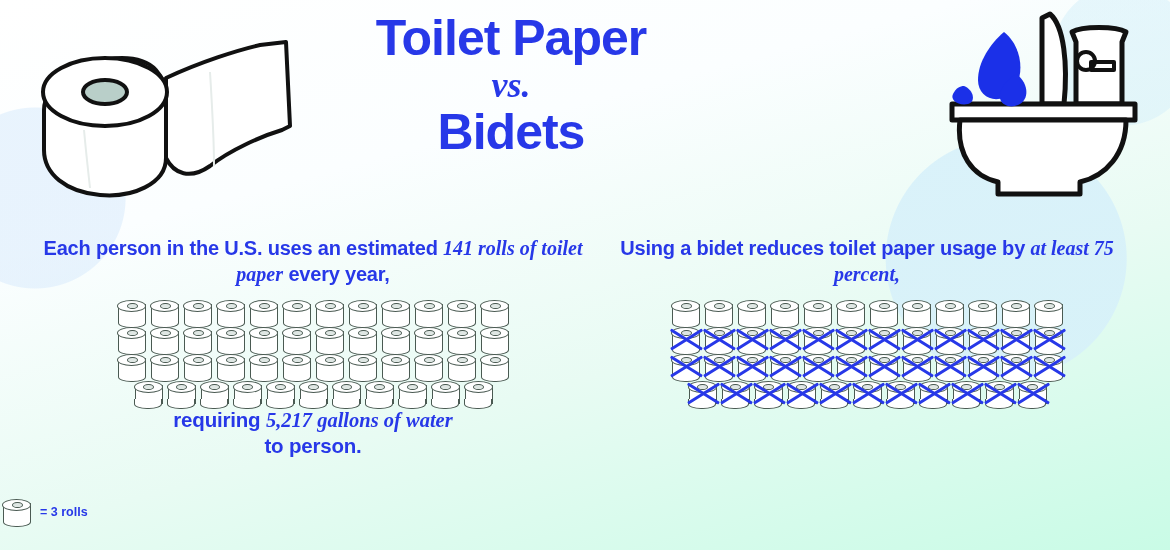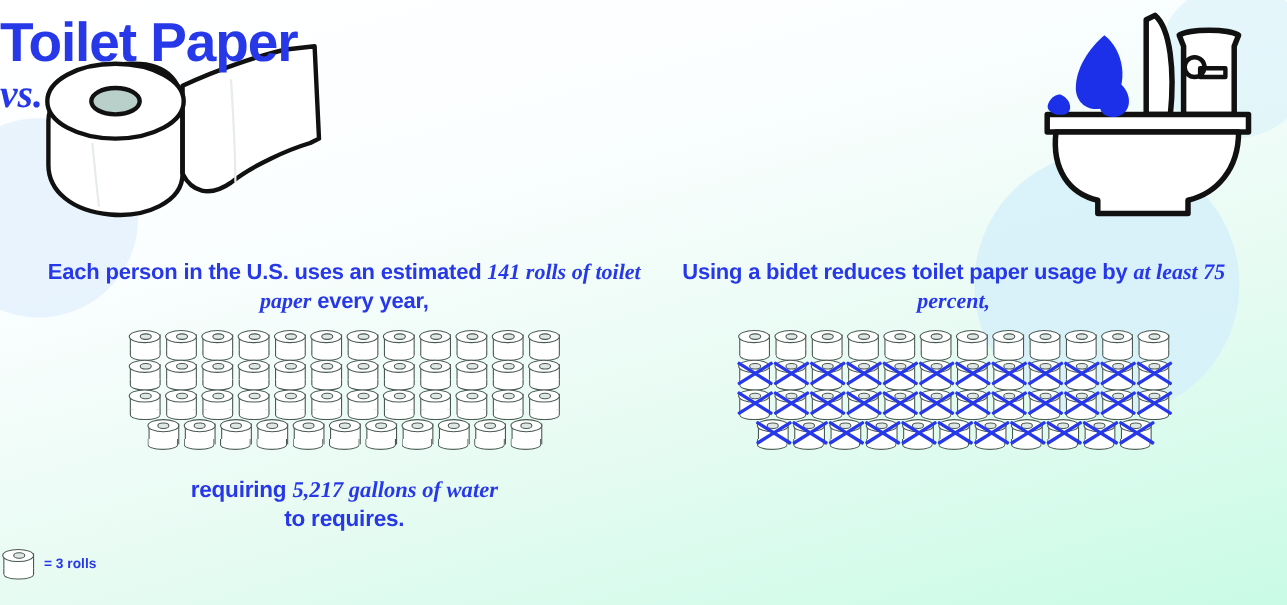--- a/index.html
+++ b/index.html
@@ -11,21 +11,21 @@
   #infographic{
     position:relative;width:1170px;height:550px;overflow:hidden;
     background:
       radial-gradient(circle at 86% 47%, rgba(214,240,250,.85) 0 120px, rgba(214,240,250,0) 121px),
       radial-gradient(circle at 96% 10%, rgba(214,240,250,.55) 0 70px, rgba(214,240,250,0) 71px),
       radial-gradient(circle at 3% 36%, rgba(219,236,252,.6) 0 90px, rgba(219,236,252,0) 91px),
       linear-gradient(165deg,#ffffff 0%,#fbfeff 30%,#e8fbf3 62%,#c9fbe6 100%);
   }
 
   
-  .title-block{position:absolute;left:0;top:14px;width:1022px;text-align:left;}
+  .title-block{position:absolute;left:0;top:14px;width:1022px;text-align:center;}
   .title-main{
     font-size:50px;font-weight:bold;letter-spacing:-1px;line-height:.98;
     color:#2738e8;
   }
   .title-vs{
     font-family:"Liberation Serif",serif;font-style:italic;font-weight:bold;
     font-size:36px;color:#2738e8;line-height:1.25;
   }
 
   
@@ -118,20 +118,21 @@
         <path d="M74 28 C92 42 96 72 82 88 C68 102 48 94 48 76 C48 58 60 40 74 28 Z"></path>
         <path d="M86 70 C98 78 100 94 90 100 C80 106 68 100 70 90 C72 80 80 74 86 70 Z"></path>
         <path d="M34 82 C44 86 46 98 38 100 C28 102 20 96 23 90 C26 84 30 82 34 82 Z"></path>
       </g>
     </svg>
   </div>
 
   <div class="title-block">
     <div class="title-main">Toilet Paper</div>
     <div class="title-vs">vs.</div>
+    <div class="title-main">Bidets</div>
   </div>
 
   <div class="col col-left">
     <div class="headline">
       <span>Each person in the U.S. uses an estimated</span>
       <span class="stat">141 rolls of toilet paper</span>
       <span>every year,</span>
     </div>
     <div class="grid" id="grid-left">
         <div class="grid-row">
@@ -371,25 +372,25 @@
             <div class="top"></div>
             <div class="hole"></div>
           </div>
           <div class="roll">
             <div class="body"></div>
             <div class="top"></div>
             <div class="hole"></div>
           </div>
         </div>
       </div>
-    <div class="caption" style="margin-top:26px;">
+    <div class="caption" style="margin-top:0;">
       <span>requiring</span>
       <span class="stat">5,217 gallons of water</span>
       <br>
-      <span>to requires.</span>
+      <span>to person.</span>
     </div>
   </div>
 
   <div class="col col-right">
     <div class="headline">
       <span>Using a bidet reduces toilet paper usage by</span>
       <span class="stat">at least 75 percent,</span>
     </div>
     <div class="grid" id="grid-right">
         <div class="grid-row">

